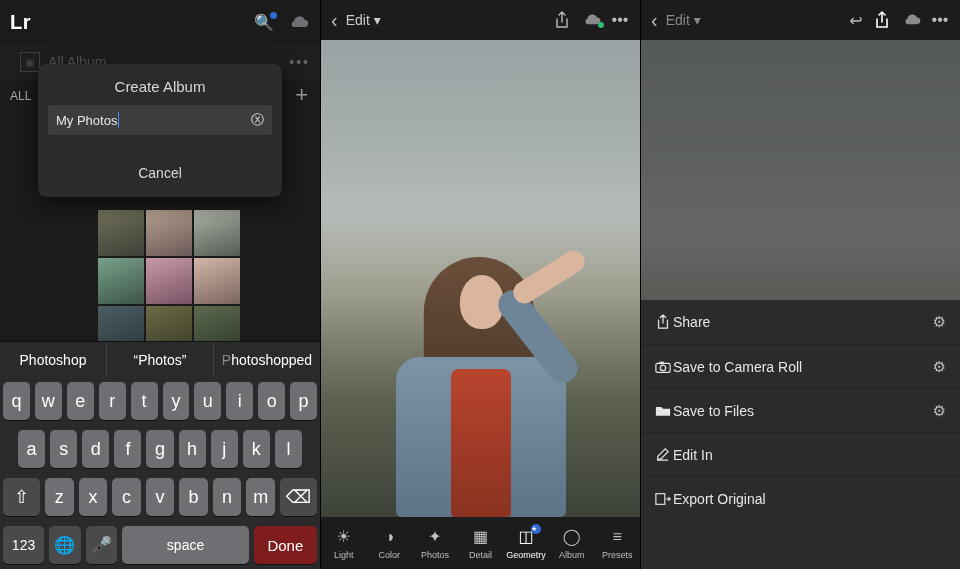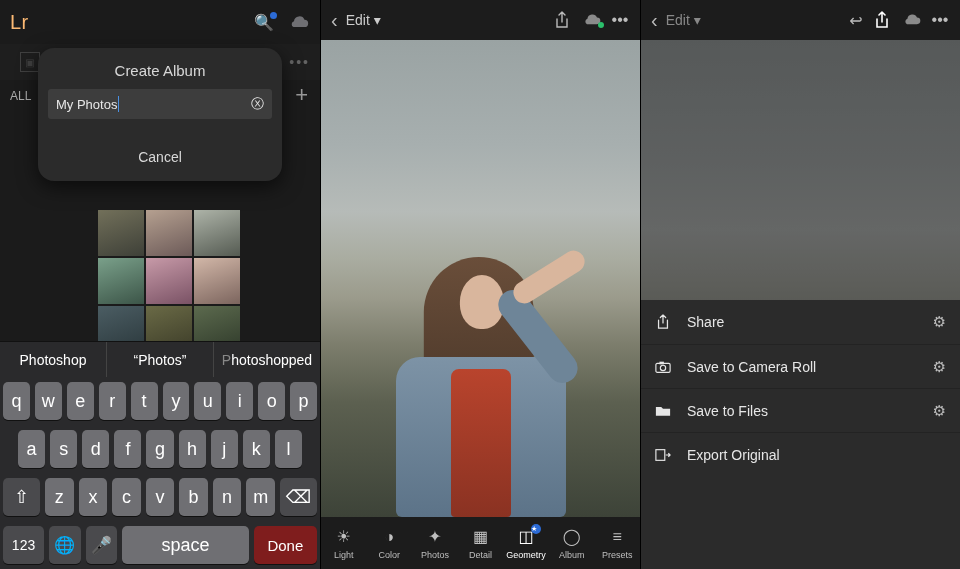--- a/index.html
+++ b/index.html
@@ -2,34 +2,34 @@
 <html><head>
 <meta charset="utf-8">
 <style>
   * { box-sizing: border-box; margin: 0; padding: 0; font-family: -apple-system, "Helvetica Neue", Arial, sans-serif; }
   body { background:#000; width:960px; height:569px; overflow:hidden; display:flex; }
   .pane { position:relative; width:320px; height:569px; background:#1b1b1b; overflow:hidden; }
   .pane + .pane { border-left:1px solid #000; }
 
   
   .p1-top { height:44px; display:flex; align-items:center; justify-content:space-between; padding:0 10px; background:#1b1b1b; }
-  .lr-logo { font-size:20px; color:#fdba74; font-weight:400; letter-spacing:0.5px; }
+  .lr-logo { font-size:20px; color:#ffffff; font-weight:700; letter-spacing:0.5px; }
   .p1-top-icons { display:flex; align-items:center; gap:14px; }
   .search-glyph { font-size:16px; color:#9a9a9a; position:relative; }
   .search-glyph .badge { width:7px; height:7px; background:#2c6bd6; border-radius:50%; position:absolute; top:-1px; right:-3px; }
   .cloud-glyph svg { width:22px; height:15px; }
   .p1-photosrow { height:36px; display:flex; align-items:center; justify-content:space-between; padding:0 10px 0 20px; color:#8a8a8a; font-size:14px; background:#222; opacity:0.5; }
   .thumb-sq{ width:20px; height:20px; border:1px solid #666; display:inline-flex; align-items:center; justify-content:center; margin-right:8px; }
   .thumb-sq::before{ content:"▣"; font-size:10px; color:#666; }
   .p1-dots { color:#aaa; letter-spacing:2px; }
   .p1-tab { height:32px; background:#1b1b1b; color:#aaa; font-size:12px; display:flex; align-items:center; padding-left:10px; position:relative; }
   .p1-tab .plus { position:absolute; right:12px; font-size:22px; color:#999; top:2px; }
 
   
-  .modal { position:absolute; top:48px; left:38px; right:38px; background:#2b2b2b; border-radius:16px; box-shadow:0 6px 20px rgba(0,0,0,.6); z-index:5; }
+  .modal { position:absolute; top:64px; left:38px; right:38px; background:#2b2b2b; border-radius:8px; box-shadow:0 6px 20px rgba(0,0,0,.6); z-index:5; }
   .modal h3 { text-align:center; color:#d8d8d8; font-weight:500; font-size:15px; margin:14px 0 10px; }
   .modal .input { margin:0 10px; background:#3d3d3d; border-radius:3px; height:30px; display:flex; align-items:center; padding:0 8px; }
   .modal .input span { color:#e8e8e8; font-size:13px; }
   .modal .input .caret { width:1px; height:16px; background:#4a90e2; margin-left:1px; animation:blink 1s infinite; }
   @keyframes blink { 50%{opacity:0} }
   .modal .clear { margin-left:auto; color:#888; font-size:13px; }
   .modal .btns { display:flex; margin:24px 0 10px; }
   .modal .btns div { flex:1; text-align:center; color:#d8d8d8; font-size:14px; padding:6px 0; }
 
   
@@ -46,21 +46,21 @@
   .g9{background:linear-gradient(160deg,#5c6a4e,#2f3a2a)!important}
 
   
   .kbd { position:absolute; left:0; right:0; bottom:0; background:#2a2a2c; }
   .suggest { display:flex; height:36px; border-top:1px solid #111; }
   .suggest div { flex:1; text-align:center; line-height:36px; color:#fff; font-size:14px; border-right:1px solid #444; }
   .suggest div:last-child{border:none}
   .krow { display:flex; justify-content:center; gap:5px; padding:5px 3px; }
   .key { background:#6f6f73; color:#fff; border-radius:5px; height:38px; flex:1; display:flex; align-items:center; justify-content:center; font-size:18px; box-shadow:0 1px 0 #111; }
   .key.f { background:#4a4a4d; }
-  .key.space { flex:4; font-size:18px; }
+  .key.space { flex:4; font-size:14px; }
   .key.done { flex:2; background:#7f1d1d; font-size:15px; }
   .key.n123 { flex:1.3; font-size:14px; }
   .key.globe,.key.mic{ flex:1; font-size:17px;}
   .key.shift,.key.back{ flex:1.3; }
   .krow.r2 { padding:5px 18px; }
   .krow.r3 { padding:5px 3px; }
 
   
   .p2 { background:#1c1c1c; }
   .p2-top { height:40px; display:flex; align-items:center; gap:8px; padding:0 10px; color:#bbb; background:#1c1c1c; }
@@ -97,21 +97,21 @@
   .tool .star{ position:absolute; top:-3px; right:-5px; width:10px;height:10px;background:#2c6bd6;border-radius:50%;font-size:7px;line-height:10px;color:#fff;}
 
   
   .p3 { background:#1c1c1c; }
   .p3 .photo { bottom:0; filter:brightness(.55) saturate(.6); } 
   .p3-top { height:40px; display:flex; align-items:center; gap:8px; padding:0 10px; color:#bbb; background:#1c1c1c; position:relative; z-index:3;}
   .p3-top .spacer{flex:1}
   .p3-top .ico{ width:20px; text-align:center; color:#bbb; }
   .p3-top .ico.bright{ color:#fff; }
   .menu { position:absolute; left:0; right:0; bottom:0; top:300px; background:#2b2b2b; z-index:4; }
-  .menu .item { height:44px; display:flex; align-items:center; padding:0 14px; color:#e6e6e6; font-size:14px; gap:14px; border-top:1px solid #232323; }
+  .menu .item { height:44px; display:flex; align-items:center; padding:0 14px; color:#e6e6e6; font-size:14px; border-top:1px solid #232323; }
   .menu .item:first-child{border-top:none;}
   .menu .item .mi { width:18px; text-align:center; color:#e6e6e6; font-size:15px;}
   .menu .item .gear { margin-left:auto; color:#bbb; font-size:15px; }
 
   svg { display:block; }
 </style>
 </head>
 <body>
 
 <div class="pane">
@@ -314,20 +314,28 @@
         <span class="mi">
           <svg width="16" height="13" viewBox="0 0 18 14">
             <path d="M1 3h6l2 2h8v8H1z" fill="#e6e6e6"></path>
           </svg>
         </span>
         <span>Save to Files</span>
         <span class="gear">⚙</span>
       </div>
       <div class="item">
         <span class="mi">
+          <svg width="15" height="15" viewBox="0 0 16 16">
+            <path d="M2 14h12M11 2l3 3-8 8H3v-3z" stroke="#e6e6e6" fill="none" stroke-width="1.3"></path>
+          </svg>
+        </span>
+        <span>Edit In</span>
+      </div>
+      <div class="item">
+        <span class="mi">
           <svg width="16" height="14" viewBox="0 0 18 14">
             <rect x="1" y="1" width="10" height="12" stroke="#e6e6e6" fill="none" stroke-width="1.3"></rect>
             <path d="M12 7h5M15 5l2 2-2 2" stroke="#e6e6e6" fill="none" stroke-width="1.3"></path>
           </svg>
         </span>
         <span>Export Original</span>
       </div>
     </div>
 </div>
 

